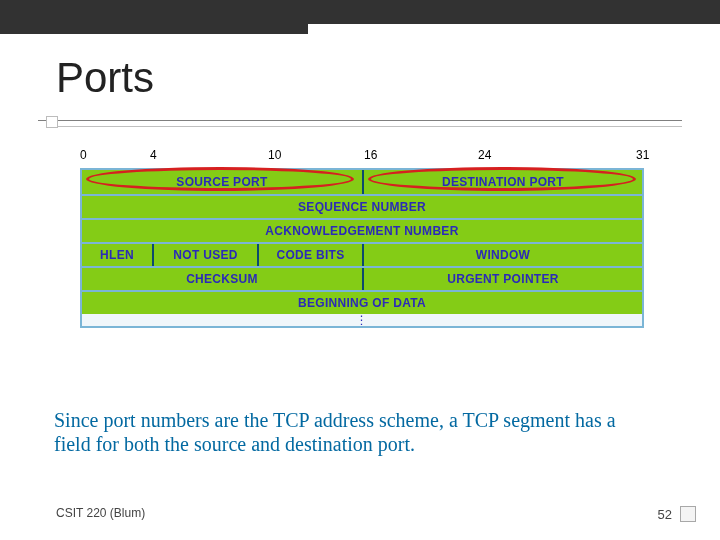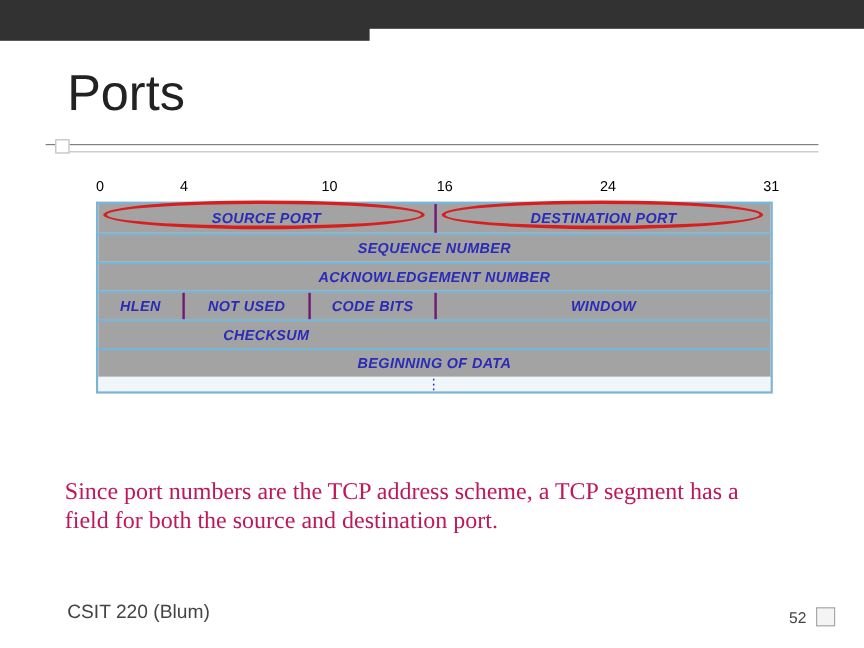--- a/index.html
+++ b/index.html
@@ -11,32 +11,32 @@
   .title-rules { position: absolute; left: 38px; top: 120px; width: 644px; height: 2px; }
   .title-rules .r1 { position: absolute; left: 0; top: 0; width: 644px; height: 1px; background: #7f7f7f; }
   .title-rules .r2 { position: absolute; left: 14px; top: 6px; width: 630px; height: 1px; background: #c0c0c0; }
   .title-rules .tick { position: absolute; left: 8px; top: -4px; width: 12px; height: 12px; border: 1px solid #bcbcbc; background: #fff; }
 
   .diagram { position: absolute; left: 80px; top: 148px; width: 564px; height: 220px; }
   .bitlabels { position: relative; width: 564px; height: 18px; color: #000; font-size: 12px; font-family: Arial, sans-serif; }
   .bitlabels span { position: absolute; top: 0; }
 
   .tcp { position: relative; width: 564px; border: 2px solid #7bb5d6; border-collapse: collapse; margin-top: 2px; }
-  .row { display: flex; width: 100%; height: 24px; background: #a3a3a3; border-top: 2px solid #7bb5d6; font-style: italic; }
+  .row { display: flex; width: 100%; height: 24px; background: #84cc16; border-top: 2px solid #7bb5d6; }
   .row:first-child { border-top: none; }
   .cell { display: flex; align-items: center; justify-content: center; font-family: Arial, sans-serif; font-size: 12px; font-weight: 700; color: #2b2bb8; letter-spacing: 0.3px; }
-  .sep { border-left: 2px solid #701a75; }
+  .sep { border-left: 2px solid #0c4a6e; }
 
   .circle { position: absolute; border: 3px solid #d62020; border-radius: 50%; pointer-events: none; }
 
   .dots-row { display: flex; align-items: center; justify-content: center; font-size: 12px; color: #2b2bb8; height: 12px; background: #f0f6fa; letter-spacing: 1px; }
 
-  .caption { position: absolute; left: 54px; top: 398px; width: 600px; font-family: "Times New Roman", Times, serif; font-size: 20px; color: #be185d; line-height: 1.22; }
+  .caption { position: absolute; left: 54px; top: 408px; width: 600px; font-family: "Times New Roman", Times, serif; font-size: 20px; color: #0369a1; line-height: 1.22; }
 
-  .footer-left { position: absolute; left: 56px; bottom: 20px; font-family: Arial, sans-serif; font-size: 16px; color: #444; }
+  .footer-left { position: absolute; left: 56px; bottom: 20px; font-family: Arial, sans-serif; font-size: 12px; color: #444; }
 
   .pagenum-wrap { position: absolute; right: 24px; bottom: 18px; display: flex; align-items: center; gap: 8px; padding-left: 20px; }
   .pagenum { font-family: Arial, sans-serif; font-size: 13px; color: #444; }
   .corner-decor { width: 16px; height: 16px; border: 1px solid #a8a8a8; background: #f4f4f4; }
 </style>
 </head>
 <body>
 
 <div class="slide">
 
@@ -51,21 +51,21 @@
     <div class="tick"></div>
   </div>
 
   <div class="diagram">
 
     <div class="bitlabels">
       <span style="left:0px">0</span>
       <span style="left:70px">4</span>
       <span style="left:188px">10</span>
       <span style="left:284px">16</span>
-      <span style="left:420px">24</span>
+      <span style="left:398px">24</span>
       <span style="left:556px">31</span>
     </div>
 
     <div class="tcp">
 
       <div class="row">
         <div class="cell" style="width:50%">SOURCE PORT</div>
         <div class="cell sep" style="width:50%">DESTINATION PORT</div>
       </div>
 
@@ -79,20 +79,21 @@
 
       <div class="row">
         <div class="cell" style="width:12.5%">HLEN</div>
         <div class="cell sep" style="width:18.75%">NOT USED</div>
         <div class="cell sep" style="width:18.75%">CODE BITS</div>
         <div class="cell sep" style="width:50%">WINDOW</div>
       </div>
 
       <div class="row">
         <div class="cell" style="width:50%">CHECKSUM</div>
+        <div class="cell sep" style="width:50%">URGENT POINTER</div>
       </div>
 
 
       <div class="row" style="border-bottom:none">
         <div class="cell" style="width:100%">BEGINNING OF DATA</div>
       </div>
       <div class="dots-row">⋮</div>
 
     </div>
 

